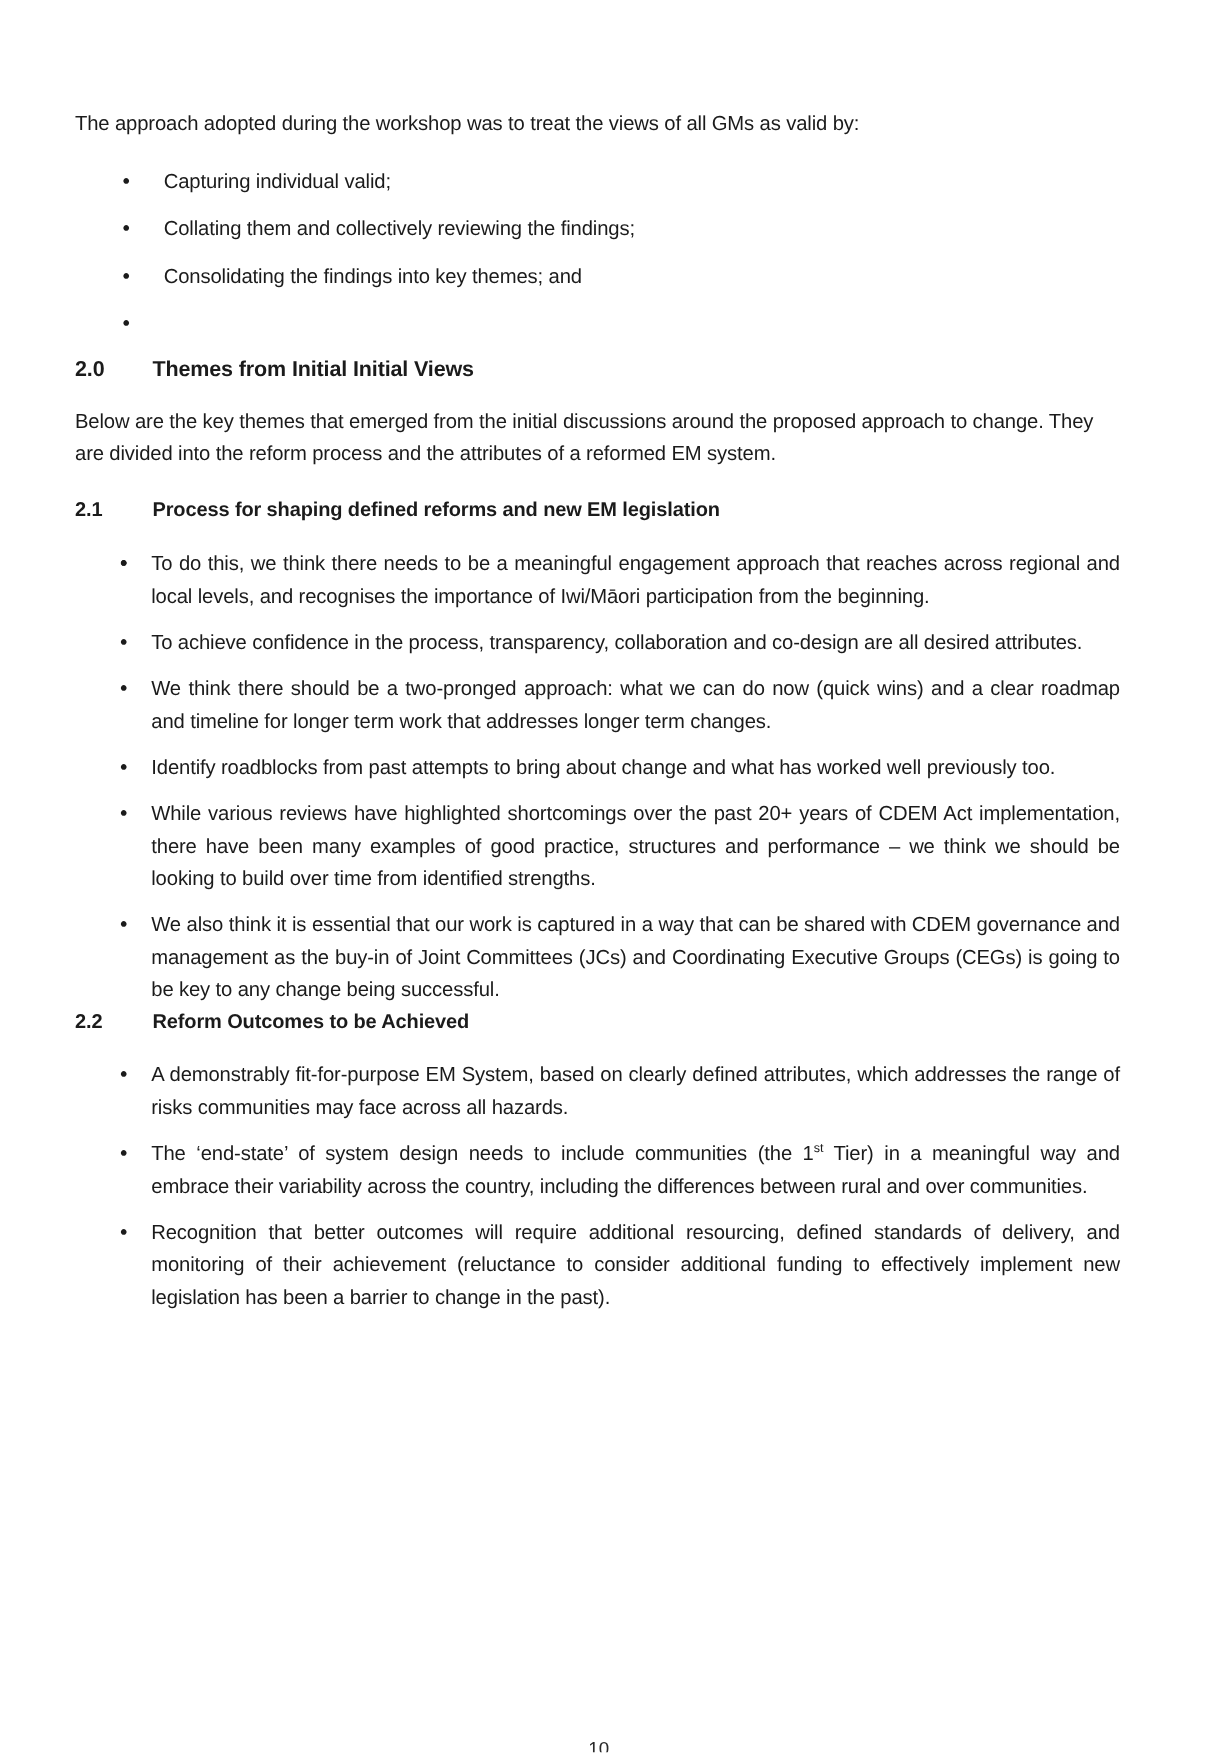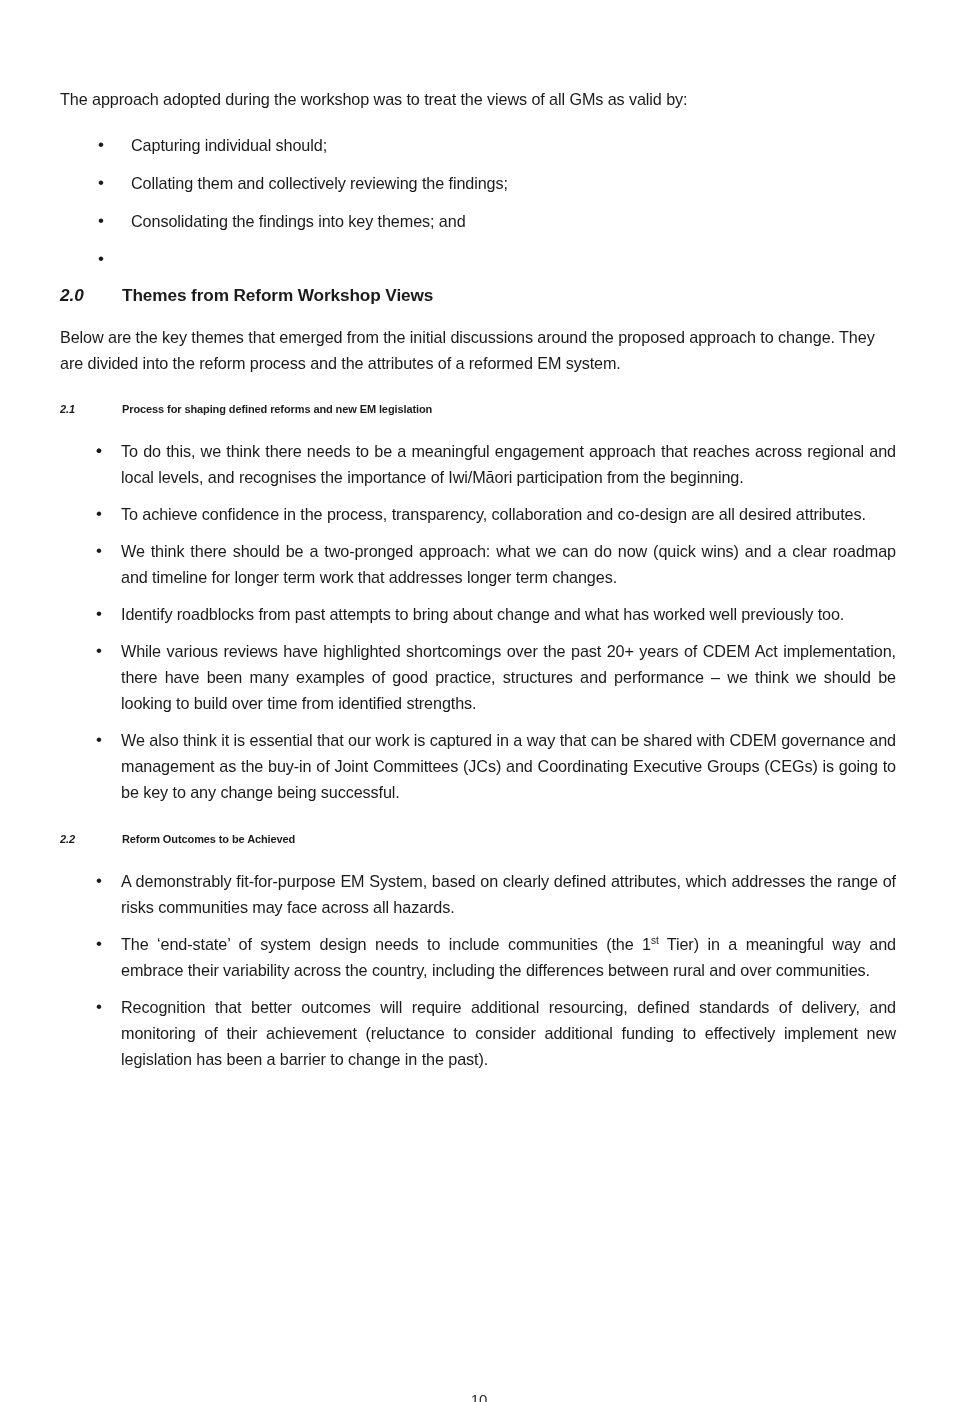--- a/index.html
+++ b/index.html
@@ -74,36 +74,35 @@
     text-align: justify;
     text-justify: inter-word;
   }
   ul.list-sec > li .bullet { left: 36px; }
   ul.list-sec > li:last-child { margin-bottom: 0; }
 
   
   .heading {
     display: flex;
     font-weight: bold;
-    font-size: 11px;
+    font-size: 16px;
     line-height: 26px;
     letter-spacing: -0.1px;
   }
   .heading .num {
     width: 62px;
     flex: 0 0 62px;
-    font-style: italic;
   }
   .heading.h-main {
     font-size: 17.2px;
   }
   .h2-0 { margin-top: 48px; margin-bottom: 16px; }
   .intro-2 { margin-bottom: 20px; }
   .h2-1 { margin-bottom: 16px; }
-  .h2-2 { margin-top: 21px; margin-bottom: 16px; }
+  .h2-2 { margin-bottom: 16px; }
 
   sup {
     font-size: 0.62em;
     vertical-align: super;
     line-height: 0;
   }
 
   
   .page-number {
     position: absolute;
@@ -120,38 +119,38 @@
 <body>
 
 <div class="page">
   <div class="content">
 
     <p class="para lead">The approach adopted during the workshop was to treat the views of all GMs as valid by:</p>
 
     <ul class="blist list-top">
       <li>
         <span class="bullet">•</span>
-        <span>Capturing individual should;</span>
+        <span>Capturing individual valid;</span>
       </li>
       <li>
         <span class="bullet">•</span>
         <span>Collating them and collectively reviewing the findings;</span>
       </li>
       <li>
         <span class="bullet">•</span>
         <span>Consolidating the findings into key themes; and</span>
       </li>
       <li>
         <span class="bullet">•</span>
       </li>
     </ul>
 
     <div class="heading h-main h2-0">
       <span class="num">2.0</span>
-      <span>Themes from Reform Workshop Views</span>
+      <span>Themes from Initial Initial Views</span>
     </div>
 
     <p class="para intro-2">Below are the key themes that emerged from the initial discussions around the proposed approach to change. They are divided into the reform process and the attributes of a reformed EM system.</p>
 
     <div class="heading h2-1">
       <span class="num">2.1</span>
       <span>Process for shaping defined reforms and new EM legislation</span>
     </div>
 
     <ul class="blist list-sec">

